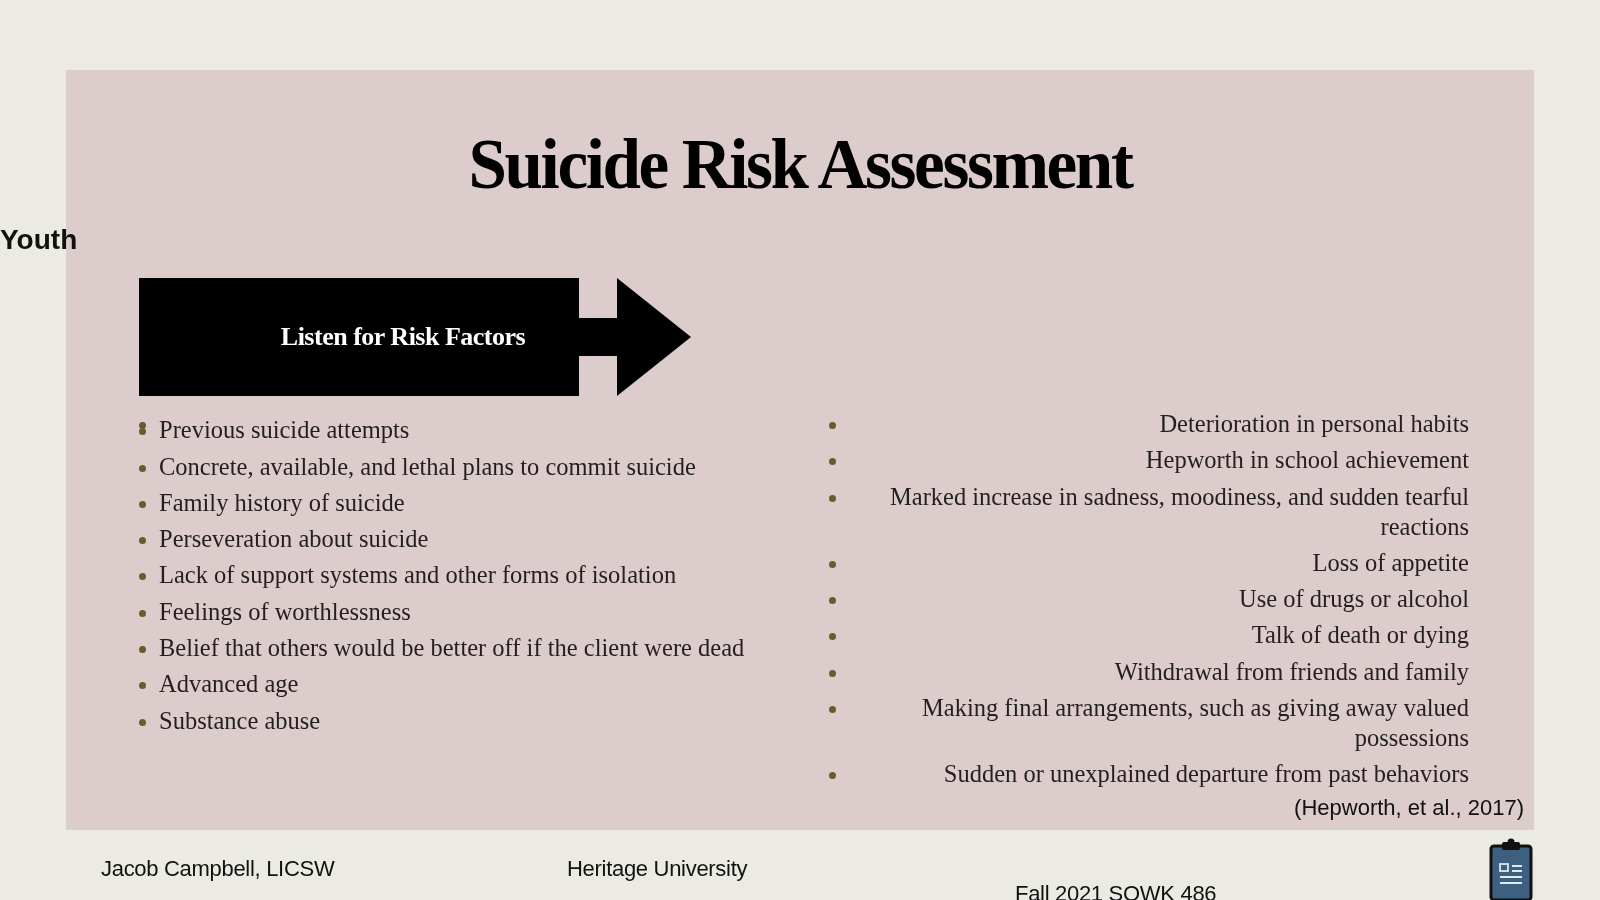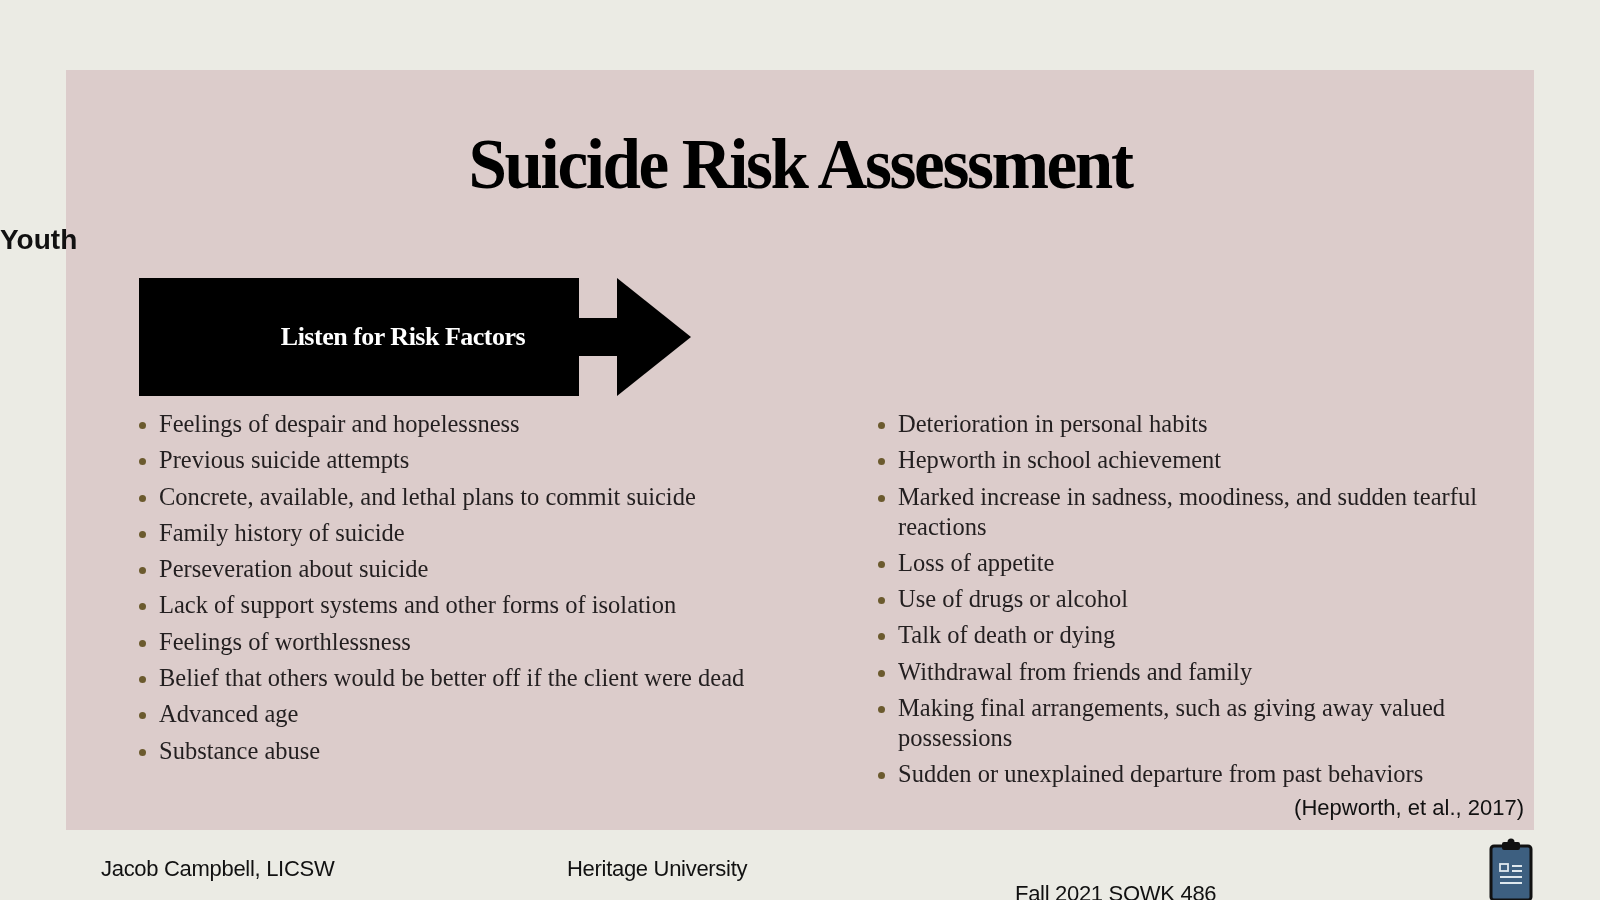--- a/index.html
+++ b/index.html
@@ -85,23 +85,24 @@
       font-size: 24.5px;
       color: #231f20;
       line-height: 30px;
     }
     .list.left {
       left: 139px;
       top: 409px;
       width: 660px;
     }
     .list.right {
-      left: 878px;
+      left: 829px;
       top: 409px;
       width: 640px;
+      text-align: right;
     }
     .list li {
       position: relative;
       padding-left: 20px;
       margin-bottom: 6.3px;
     }
     .list li .bullet {
       position: absolute;
       left: 0;
       top: 13px;
@@ -149,21 +150,21 @@
 <div class="arrow">
   <svg width="552" height="118" viewBox="0 0 552 118">
     <rect x="0" y="0" width="440" height="118" fill="#000"></rect>
     <rect x="440" y="40" width="40" height="38" fill="#000"></rect>
     <polygon points="478,0 552,59 478,118" fill="#000"></polygon>
   </svg>
   <div class="arrow-label">Listen for Risk Factors</div>
 </div>
 
 <ul class="list left">
-  <li><span class="bullet"></span><span>Feelings of despair and hopelessness</span></li>
+  <li><span class="bullet"></span></li>
   <li><span class="bullet"></span><span>Previous suicide attempts</span></li>
   <li><span class="bullet"></span><span>Concrete, available, and lethal plans to commit suicide</span></li>
   <li><span class="bullet"></span><span>Family history of suicide</span></li>
   <li><span class="bullet"></span><span>Perseveration about suicide</span></li>
   <li><span class="bullet"></span><span>Lack of support systems and other forms of isolation</span></li>
   <li><span class="bullet"></span><span>Feelings of worthlessness</span></li>
   <li><span class="bullet"></span><span>Belief that others would be better off if the client were dead</span></li>
   <li><span class="bullet"></span><span>Advanced age</span></li>
   <li><span class="bullet"></span><span>Substance abuse</span></li>
 </ul>

